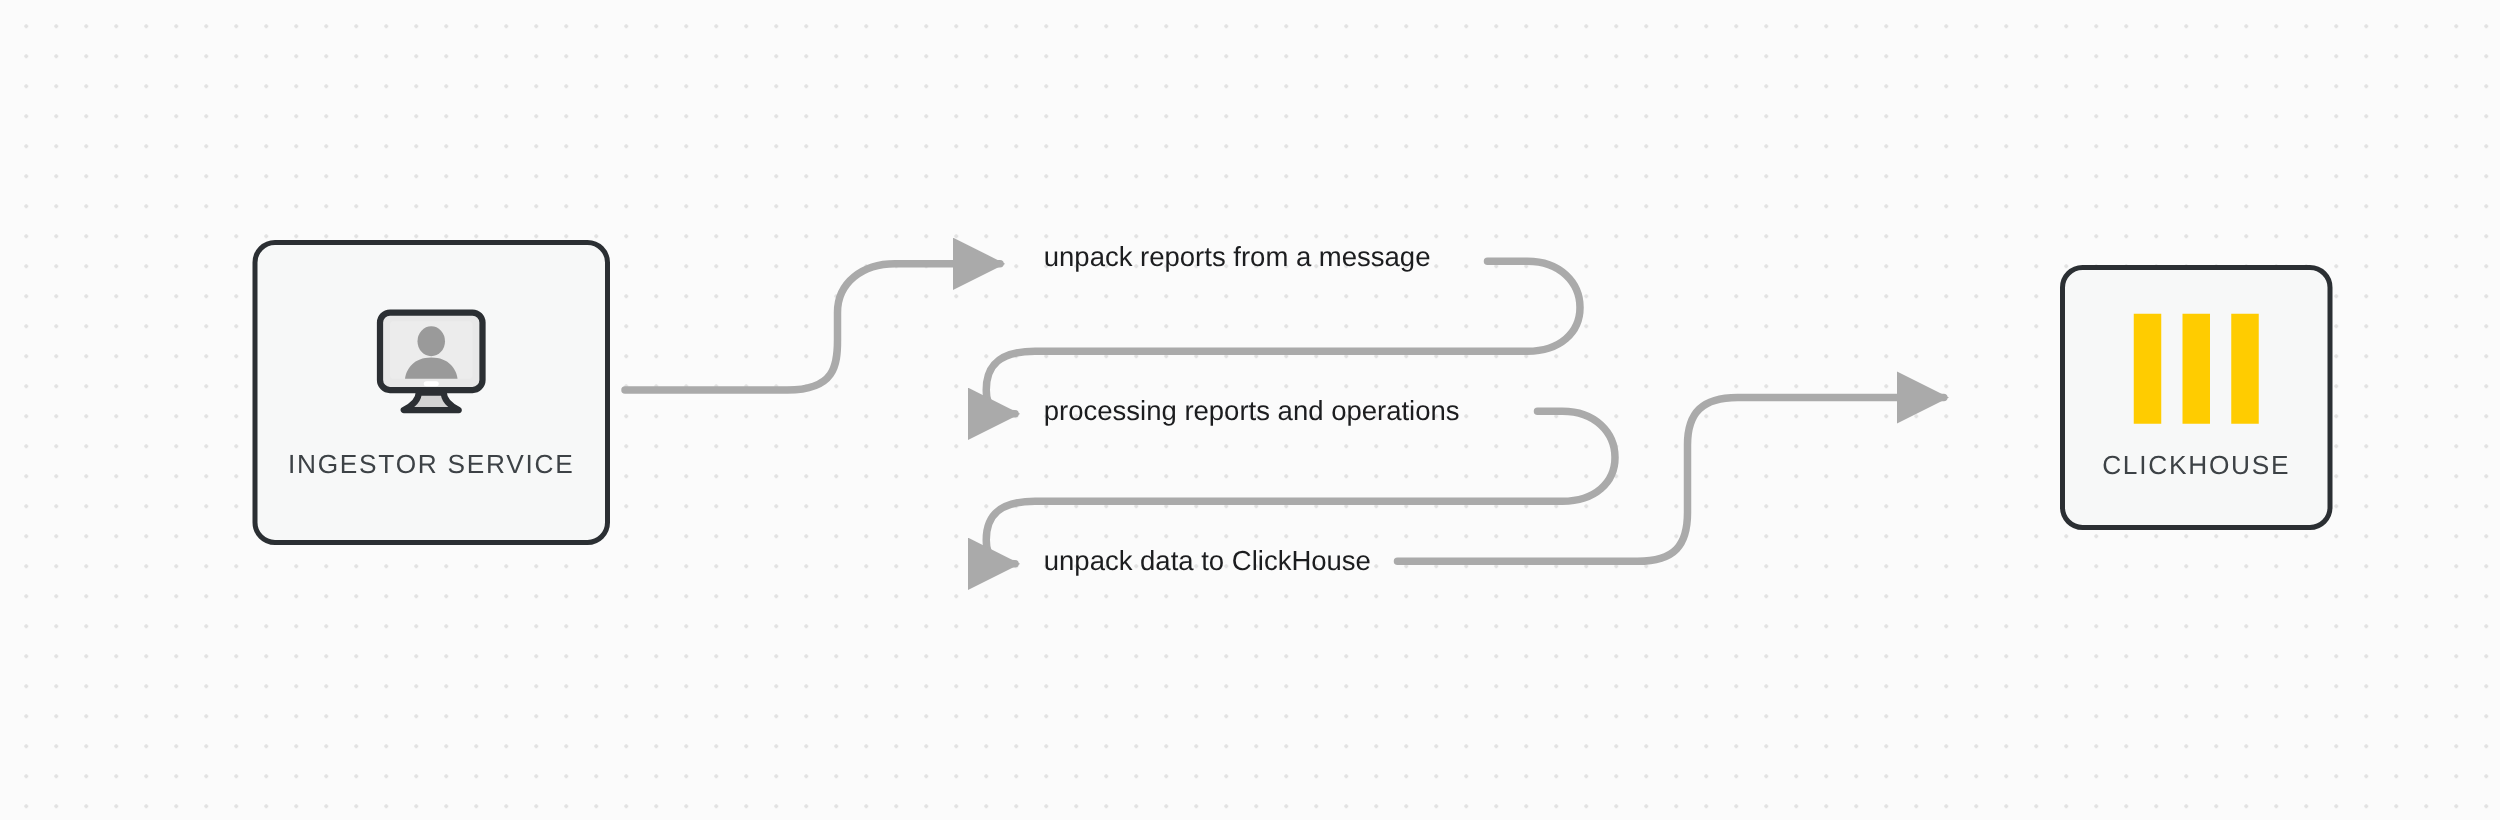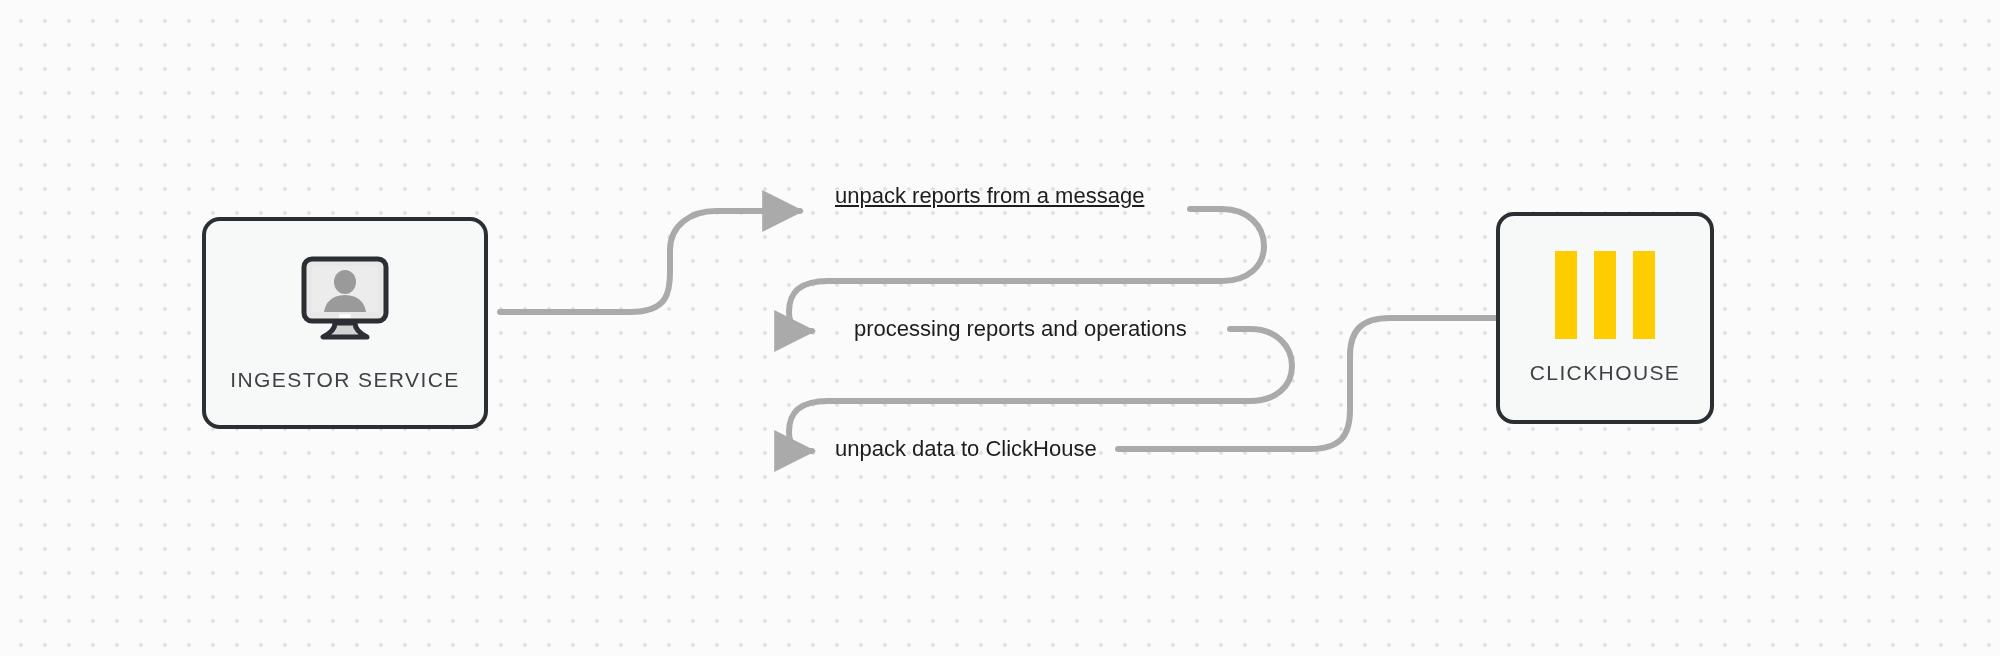--- a/index.html
+++ b/index.html
@@ -41,28 +41,28 @@
   .node-label {
     font-size: 21px;
     letter-spacing: 1.4px;
     color: #3d4246;
     text-transform: uppercase;
     white-space: nowrap;
   }
 
   #node-ingestor {
     left: 202px;
-    top: 217px;
+    top: 192px;
     width: 286px;
-    height: 212px;
+    height: 244px;
   }
   #node-ingestor .node-label { margin-top: 20px; }
 
   #node-clickhouse {
-    left: 1496px;
+    left: 1648px;
     top: 212px;
     width: 218px;
     height: 212px;
   }
   #node-clickhouse .node-label { margin-top: 22px; }
 
   
   .ch-bars {
     display: flex;
     gap: 17px;
@@ -75,22 +75,22 @@
   }
 
   
   .edge-label {
     position: absolute;
     font-size: 22px;
     color: #1c1d1f;
     white-space: nowrap;
     line-height: 1;
   }
-  #edge-label-0 { left: 835px; top: 185px; text-decoration: underline; }
-  #edge-label-1 { left: 835px; top: 318px; margin-left: 19px; }
+  #edge-label-0 { left: 835px; top: 195px; }
+  #edge-label-1 { left: 835px; top: 318px; }
   #edge-label-2 { left: 835px; top: 438px; }
 </style>
 </head>
 <body>
 
 <div id="canvas">
 
   <svg id="edge-layer" viewBox="0 0 2000 656" xmlns="http://www.w3.org/2000/svg">
     <defs>
       <marker id="arrow-head" viewBox="0 0 10 10" refX="9" refY="5" markerWidth="7" markerHeight="7" orient="auto-start-reverse">

